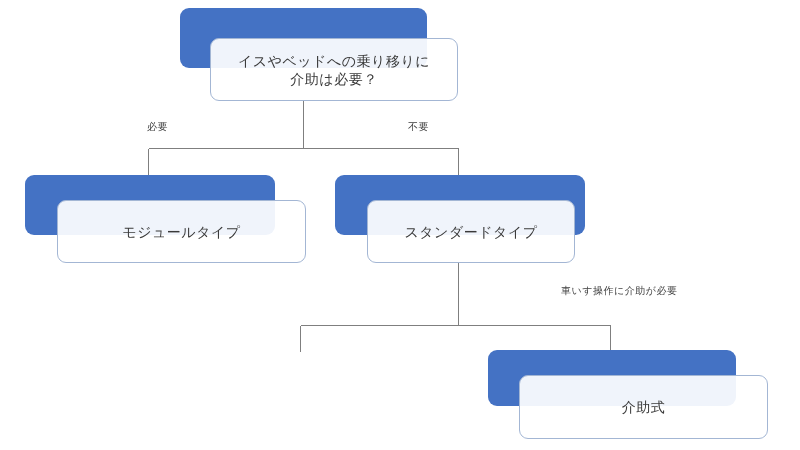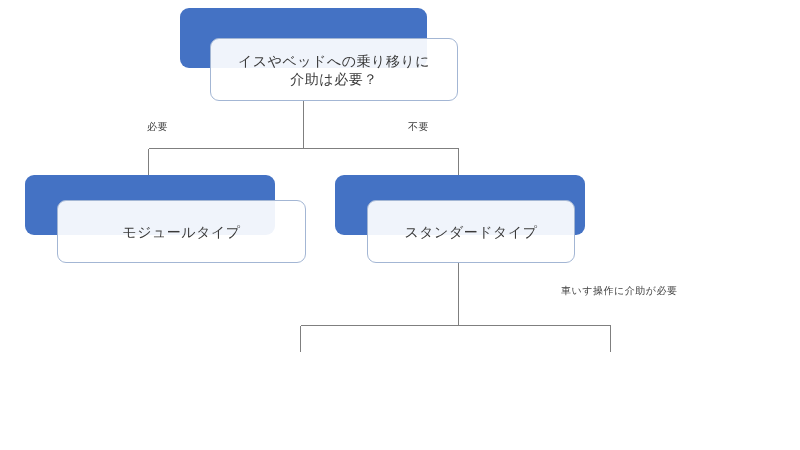--- a/index.html
+++ b/index.html
@@ -119,14 +119,20 @@
     <div class="plate" style="width:250px; height:60px;"></div>
     <div class="card" style="left:32px; top:25px; width:208px; height:63px;">
       <span class="label">スタンダードタイプ</span>
     </div>
   </div>
 
 
   <div class="edge-label" style="left:517px; top:282px;margin-left:44px;">車いす操作に介助が必要</div>
 
 
+  <div class="node" style="left:488px; top:350px; width:280px; height:89px;">
+    <div class="plate" style="width:248px; height:56px;"></div>
+    <div class="card" style="left:31px; top:25px; width:249px; height:64px;">
+      <span class="label">介助式</span>
+    </div>
+  </div>
 
 </div>
 
 </body></html>

